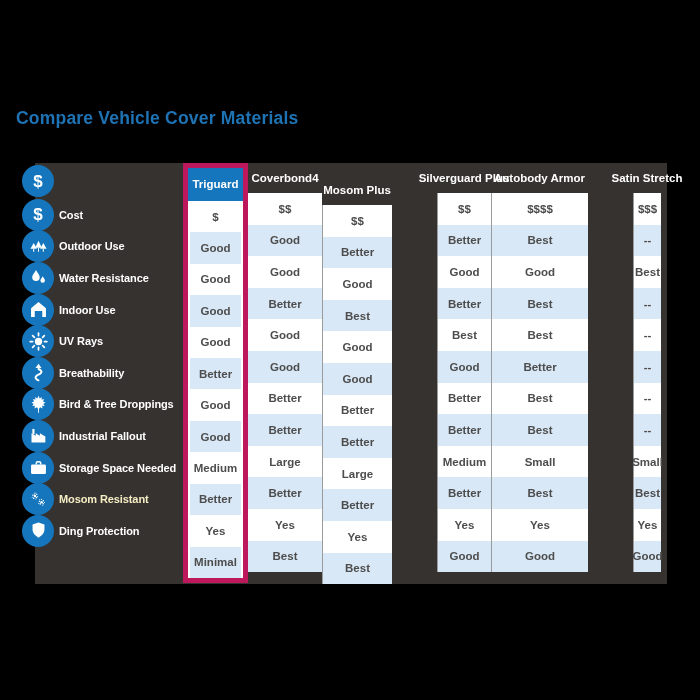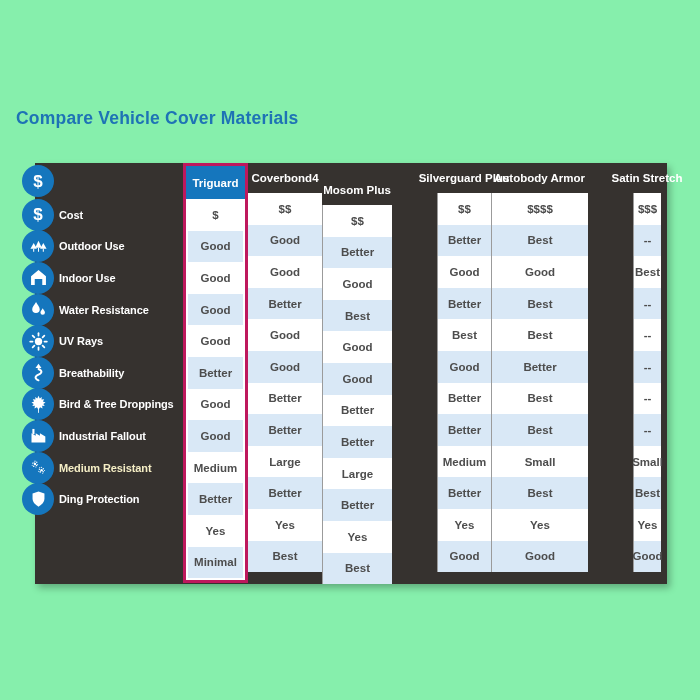--- a/index.html
+++ b/index.html
@@ -1,18 +1,18 @@
 <!DOCTYPE html>
 <html><head>
 <meta charset="utf-8">
 <style>
   * { box-sizing: border-box; margin: 0; padding: 0; }
   html,body { width:700px; height:700px; background:#ffffff; overflow:hidden;
     font-family:"Liberation Sans","DejaVu Sans",sans-serif; }
-  #stage { position:relative; width:700px; height:700px; background:#86efac; }
+  #stage { position:relative; width:700px; height:700px; background:#000000; }
 
   .title { position:absolute; left:16px; top:108px; font-size:17.5px; font-weight:bold;
     color:#1e73b5; letter-spacing:0.2px; }
 
   #panel { position:absolute; left:35px; top:163px; width:632px; height:421px;
     background:#36322f; display:flex; align-items:flex-start;
     box-shadow:3px 4px 7px rgba(0,0,0,0.28); }
 
   
   .labels-col { width:148px; flex:0 0 148px; }
@@ -30,21 +30,21 @@
   
   .data-col { display:flex; flex-direction:column; }
   .hdr { height:30px; display:flex; align-items:center; justify-content:center;
     color:#ffffff; font-weight:bold; font-size:11.5px; white-space:nowrap; }
   .cell { height:31.6px; display:flex; align-items:center; justify-content:center;
     background:#ffffff; color:#4d4d4d; font-weight:bold; font-size:11.5px; }
   .data-col .cell:nth-child(odd) { background:#d9e8f6; }
   .sep .cell { border-left:1px solid #9b9b9b; }
 
   
-  .triguard-col { width:65px; height:420px; border:3px solid #be185d; background:#ffffff;text-align:center; }
+  .triguard-col { width:65px; height:420px; border:5px solid #be185d; background:#ffffff;text-align:center; }
   .triguard-col .hdr { height:33px; background:#1576bd; }
   .triguard-col .cell { margin:0 2px; }
   .triguard-col .filler { flex:1; background:#ffffff; }
 </style>
 </head>
 <body>
 
 <div id="stage">
   <h1 class="title">Compare Vehicle Cover Materials</h1>
   <div id="panel">
@@ -71,35 +71,35 @@
                 <path d="M13.8 14.5 L17.5 8 L21.2 14.5 Z"></path>
                 <rect x="16.9" y="14.5" width="1.2" height="3.5"></rect>
               </g>
             </svg>
           </span>
           <div class="label-text">Outdoor Use</div>
         </div>
         <div class="label-row">
           <span class="icon-circle">
             <svg viewBox="0 0 24 24">
-              <path fill="#fff" d="M3.5 20.5 V10.5 L12 3.5 L20.5 10.5 V20.5 H16.3 V13.8 H7.7 V20.5 Z"></path>
-            </svg>
-          </span>
-          <div class="label-text">Indoor Use</div>
-        </div>
-        <div class="label-row">
-          <span class="icon-circle">
-            <svg viewBox="0 0 24 24">
               <g fill="#fff">
                 <path d="M9.2 3.5 C10.8 6.6 13.4 9 13.4 11.8 a4.3 4.3 0 0 1 -8.6 0 C4.8 9 7.5 6.6 9.2 3.5 Z"></path>
                 <path d="M16.8 10.5 c1 1.9 2.6 3.4 2.6 5 a2.6 2.6 0 0 1 -5.2 0 c0 -1.6 1.6 -3.1 2.6 -5 Z"></path>
               </g>
             </svg>
           </span>
           <div class="label-text">Water Resistance</div>
+        </div>
+        <div class="label-row">
+          <span class="icon-circle">
+            <svg viewBox="0 0 24 24">
+              <path fill="#fff" d="M3.5 20.5 V10.5 L12 3.5 L20.5 10.5 V20.5 H16.3 V13.8 H7.7 V20.5 Z"></path>
+            </svg>
+          </span>
+          <div class="label-text">Indoor Use</div>
         </div>
         <div class="label-row">
           <span class="icon-circle">
             <svg viewBox="0 0 24 24">
               <circle cx="12" cy="12" r="4.2" fill="#fff"></circle>
               <g stroke="#fff" stroke-width="2" stroke-linecap="round">
                 <line x1="12" y1="2.5" x2="12" y2="5.2"></line>
                 <line x1="12" y1="18.8" x2="12" y2="21.5"></line>
                 <line x1="2.5" y1="12" x2="5.2" y2="12"></line>
                 <line x1="18.8" y1="12" x2="21.5" y2="12"></line>
@@ -133,20 +133,29 @@
         <div class="label-row">
           <span class="icon-circle">
             <svg viewBox="0 0 24 24">
               <g fill="#fff">
                 <path d="M4 20 V9.5 l4.8 2.9 V9.5 l4.8 2.9 V9.5 L19.8 13 V20 Z"></path>
                 <rect x="5" y="4.5" width="2.4" height="6"></rect>
               </g>
             </svg>
           </span>
           <div class="label-text">Industrial Fallout</div>
+        </div>
+        <div class="label-row">
+          <span class="icon-circle">
+            <svg viewBox="0 0 24 24">
+              <rect x="3.5" y="8.5" width="17" height="11" rx="1.5" fill="#fff"></rect>
+              <path d="M9.5 8.5 V7 a1.6 1.6 0 0 1 1.6 -1.6 h1.8 a1.6 1.6 0 0 1 1.6 1.6 V8.5" fill="none" stroke="#fff" stroke-width="1.8"></path>
+            </svg>
+          </span>
+          <div class="label-text">Storage Space Needed</div>
         </div>
         <div class="label-row">
           <span class="icon-circle">
             <svg viewBox="0 0 24 24">
               <g fill="#fff">
                 <circle cx="8" cy="8" r="1.4"></circle>
                 <circle cx="5.5" cy="7" r="0.8"></circle>
                 <circle cx="10" cy="6" r="0.8"></circle>
                 <circle cx="6.5" cy="10.5" r="0.9"></circle>
                 <circle cx="9.8" cy="9.8" r="0.9"></circle>
@@ -161,21 +170,21 @@
                 <circle cx="14" cy="17" r="0.9"></circle>
                 <circle cx="17.3" cy="16.8" r="0.9"></circle>
                 <circle cx="15.5" cy="11.8" r="0.7"></circle>
                 <circle cx="12.2" cy="16.2" r="0.6"></circle>
                 <circle cx="18.8" cy="15.5" r="0.6"></circle>
                 <circle cx="16.8" cy="18.6" r="0.6"></circle>
                 <circle cx="13.5" cy="12" r="0.6"></circle>
               </g>
             </svg>
           </span>
-          <div class="label-text" style="color: rgb(245, 238, 197);">Medium Resistant</div>
+          <div class="label-text" style="color: rgb(245, 238, 197);">Mosom Resistant</div>
         </div>
         <div class="label-row">
           <span class="icon-circle">
             <svg viewBox="0 0 24 24">
               <path fill="#fff" d="M12 2.8 L18.8 5.2 V10.7 c0 4.4 -2.9 7.3 -6.8 9.5 c-3.9 -2.2 -6.8 -5.1 -6.8 -9.5 V5.2 Z"></path>
             </svg>
           </span>
           <div class="label-text">Ding Protection</div>
         </div>
       </div>

